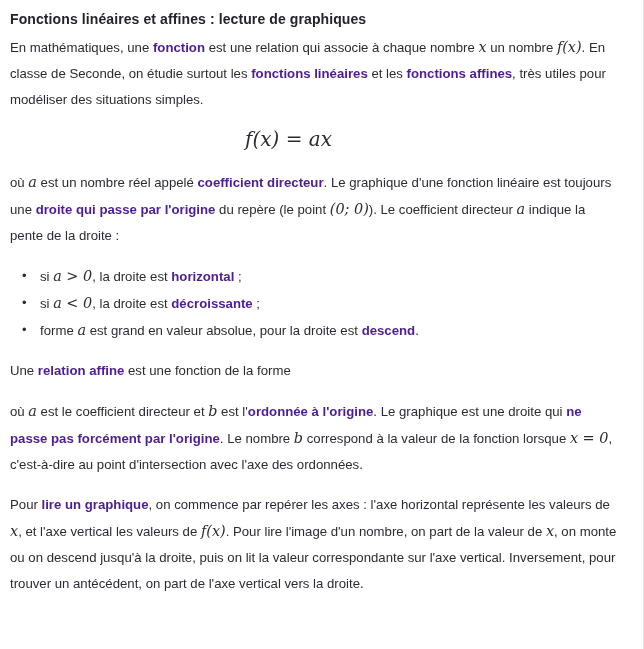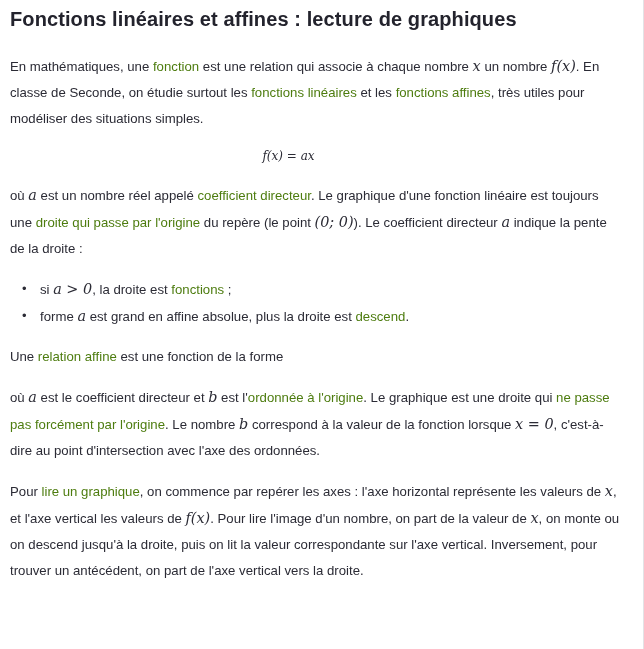--- a/index.html
+++ b/index.html
@@ -20,25 +20,25 @@
   .page {
     position: relative;
     box-sizing: border-box;
     width: 644px;
     height: 649px;
     padding: 7px 22px 0 10px;
     border-right: 1px solid #e3e3e6;
   }
 
   h1.doc-title {
-    font-size: 20px;
+    font-size: 14px;
     line-height: 20px;
     font-weight: 700;
     color: #23232d;
-    margin: 2px 0 24px 0;
+    margin: 2px 0 5px 0;
     letter-spacing: 0.1px;
   }
 
   p.para {
     font-size: 13.2px;
     line-height: 26px;
     margin: 0 0 14px 0;
     color: #2b2b35;
     text-align: left;
   }
@@ -58,60 +58,61 @@
   ul.bullets li::before {
     content: "\2022";
     position: absolute;
     left: 12px;
     top: 0;
     font-size: 13px;
     color: #2b2b35;
   }
 
   b, strong, .b {
-    font-weight: 400;
-    color: #4d7c0f;
+    font-weight: 700;
+    color: #4c1d95;
     margin-top: 20px;
   }
 
   
   .math {
     font-family: "DejaVu Serif", "Liberation Serif", serif;
     font-style: italic;
     font-size: 14.4px;
     color: #2b2b35;
     white-space: nowrap;
   }
 
   .display-math {
     text-align: center;
     margin: 6px 0 18px 0;
     padding-right: 54px;
   }
   .display-math .math {
-    font-size: 12px;
+    font-size: 20px;
   }
 </style>
 </head>
 <body>
 
 <div class="page">
 
   <h1 class="doc-title">Fonctions linéaires et affines : lecture de graphiques</h1>
 
   <p class="para"><span>En mathématiques, une </span><b>fonction</b><span> est une relation qui associe à chaque nombre </span><span class="math">x</span><span> un nombre </span><span class="math">f(x)</span><span>. En classe de Seconde, on étudie surtout les </span><b>fonctions linéaires</b><span> et les </span><b>fonctions affines</b><span>, très utiles pour modéliser des situations simples.</span></p>
 
 
   <div class="display-math"><span class="math">f(x) = ax</span></div>
 
   <p class="para"><span>où </span><span class="math">a</span><span> est un nombre réel appelé </span><b>coefficient directeur</b><span>. Le graphique d'une fonction linéaire est toujours une </span><b>droite qui passe par l'origine</b><span> du repère (le point </span><span class="math">(0; 0)</span><span>). Le coefficient directeur </span><span class="math">a</span><span> indique la pente de la droite :</span></p>
 
   <ul class="bullets">
-    <li><span>si </span><span class="math">a &gt; 0</span><span>, la droite est </span><b>fonctions</b><span> ;</span></li>
-    <li><span>forme </span><span class="math">a</span><span> est grand en affine absolue, plus la droite est </span><b>descend</b><span>.</span></li>
+    <li><span>si </span><span class="math">a &gt; 0</span><span>, la droite est </span><b>horizontal</b><span> ;</span></li>
+    <li><span>si </span><span class="math">a &lt; 0</span><span>, la droite est </span><b>décroissante</b><span> ;</span></li>
+    <li><span>forme </span><span class="math">a</span><span> est grand en valeur absolue, pour la droite est </span><b>descend</b><span>.</span></li>
   </ul>
 
   <p class="para"><span>Une </span><b>relation affine</b><span> est une fonction de la forme</span></p>
 
 
   <p class="para"><span>où </span><span class="math">a</span><span> est le coefficient directeur et </span><span class="math">b</span><span> est l'</span><b>ordonnée à l'origine</b><span>. Le graphique est une droite qui </span><b>ne passe pas forcément par l'origine</b><span>. Le nombre </span><span class="math">b</span><span> correspond à la valeur de la fonction lorsque </span><span class="math">x = 0</span><span>, c'est-à-dire au point d'intersection avec l'axe des ordonnées.</span></p>
 
   <p class="para"><span>Pour </span><b>lire un graphique</b><span>, on commence par repérer les axes : l'axe horizontal représente les valeurs de </span><span class="math">x</span><span>, et l'axe vertical les valeurs de </span><span class="math">f(x)</span><span>. Pour lire l'image d'un nombre, on part de la valeur de </span><span class="math">x</span><span>, on monte ou on descend jusqu'à la droite, puis on lit la valeur correspondante sur l'axe vertical. Inversement, pour trouver un antécédent, on part de l'axe vertical vers la droite.</span></p>
 
 </div>

